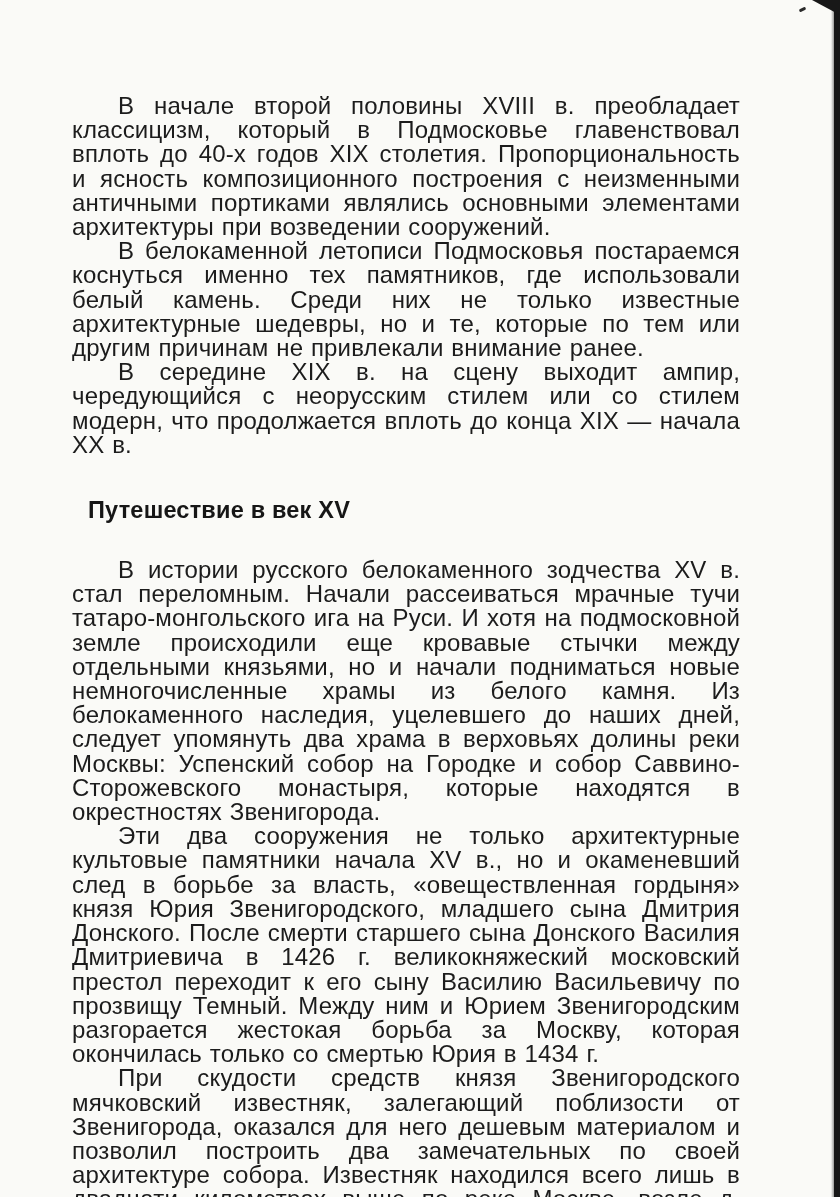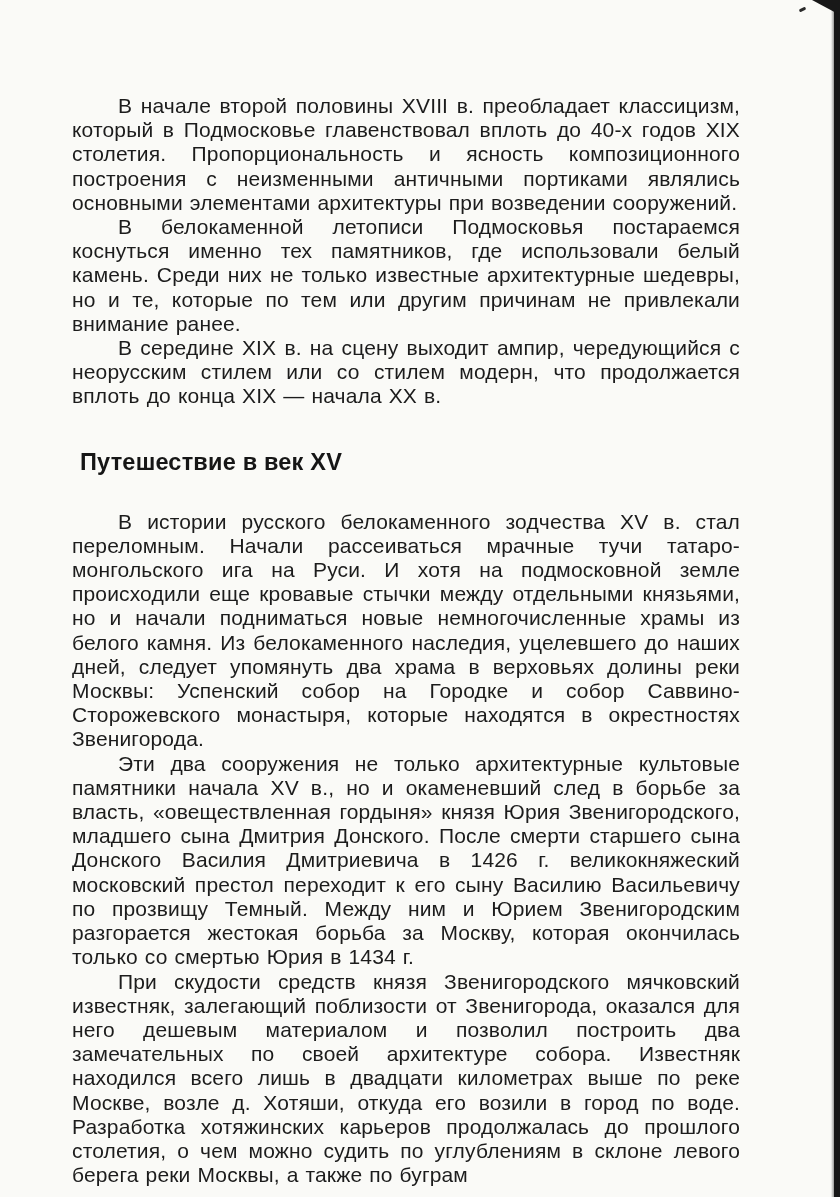--- a/index.html
+++ b/index.html
@@ -21,34 +21,34 @@
     height: 1197px;
   }
   .text-block {
     position: absolute;
     left: 72px;
     top: 94px;
     width: 668px;
   }
   .para {
     margin: 0;
-    font-size: 21px;
+    font-size: 24px;
     line-height: 24.2px;
     text-align: justify;
     text-indent: 46px;
     letter-spacing: 0.15px;
     word-spacing: 1px;
     hyphens: auto;
     -webkit-hyphens: auto;
   }
   .section-heading {
     font-size: 23.5px;
     font-weight: bold;
     letter-spacing: 0.2px;
-    margin: 40px 0 34px 8px;
+    margin: 40px 0 34px 16px;
     color: #161616;
   }
   .page-number {
     margin-top: 16px;
     text-align: right;
     font-size: 18.5px;
     letter-spacing: 0.5px;
     color: #222;
   }
   

